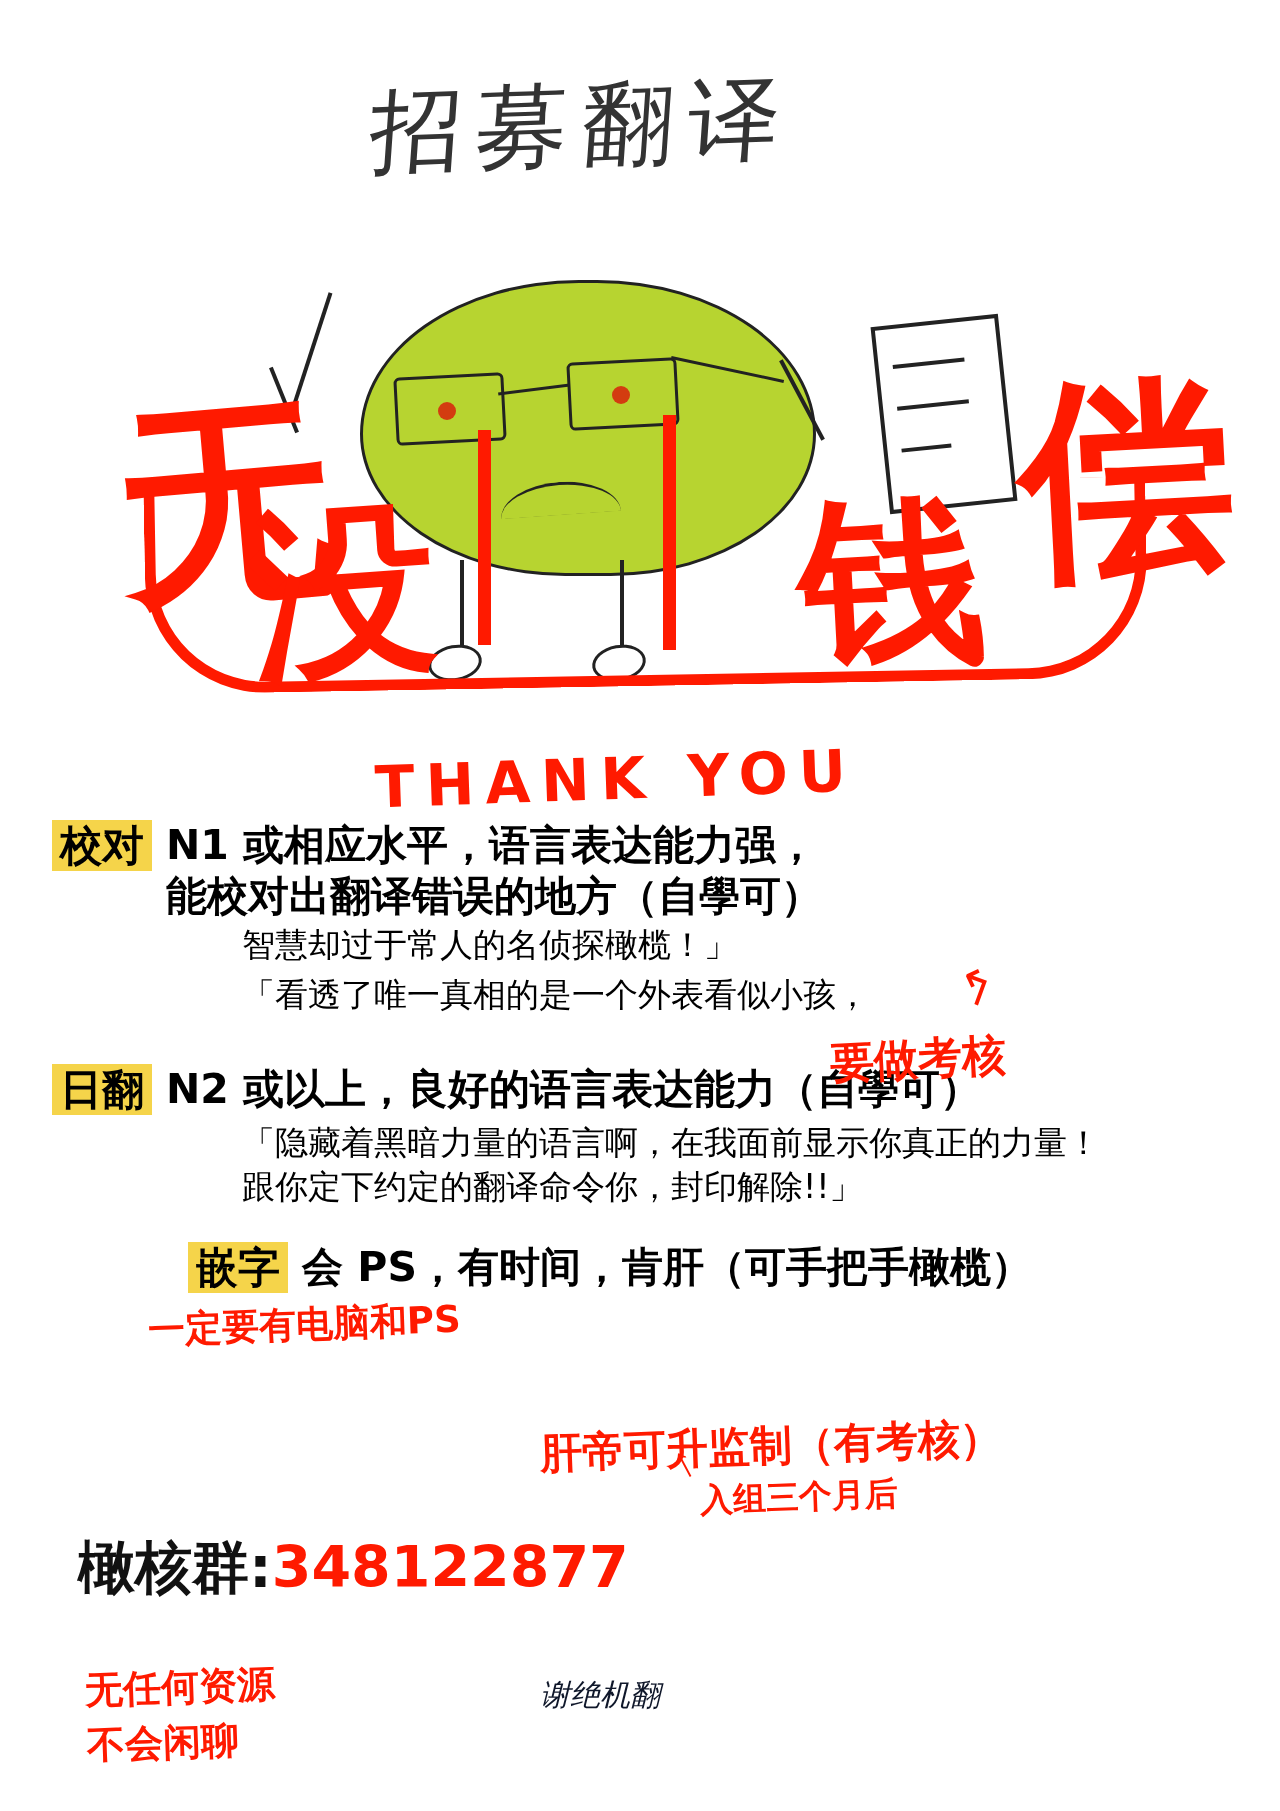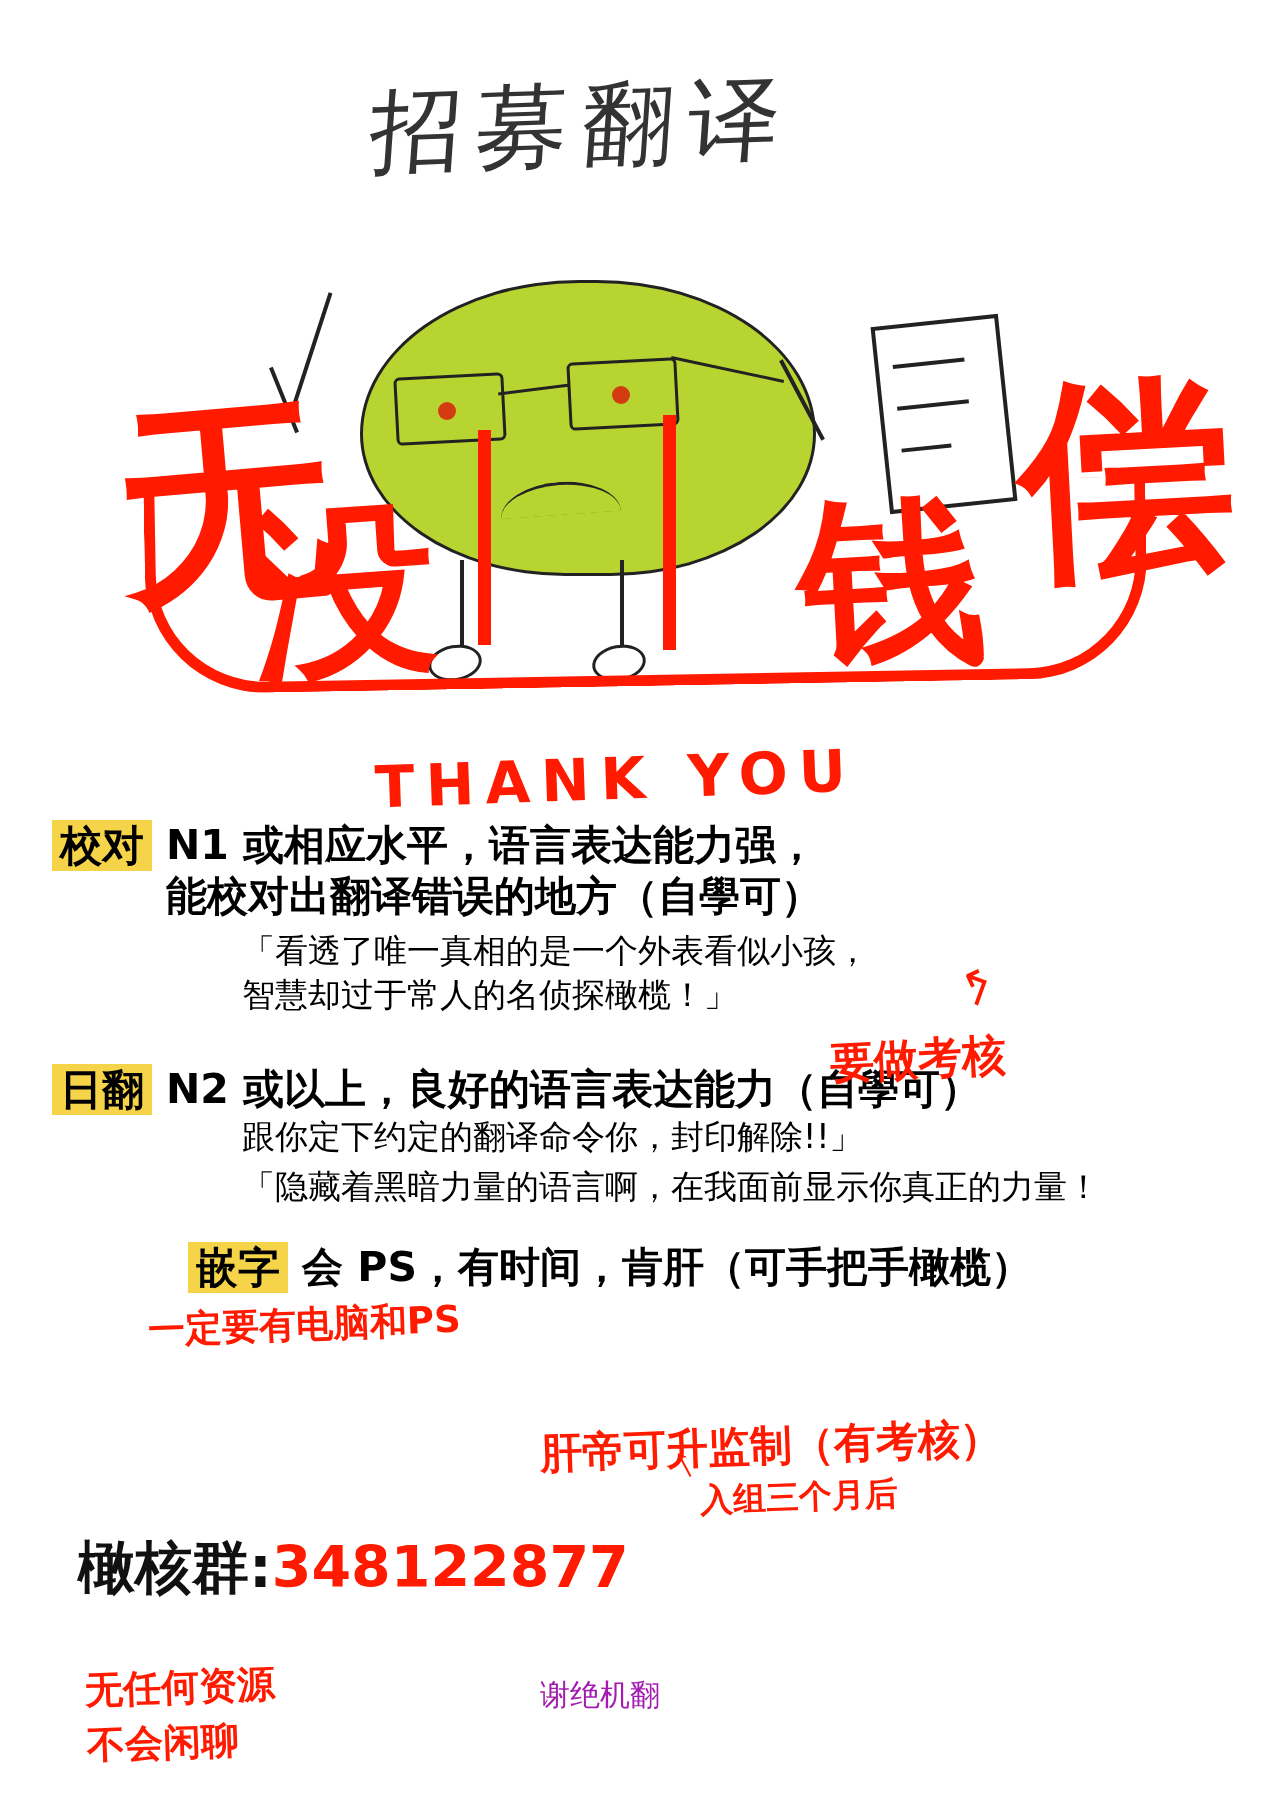--- a/index.html
+++ b/index.html
@@ -283,22 +283,23 @@
     line-height: 1.45;
     transform: rotate(-2deg);
   }
   .foot-gray {
     position: absolute;
     left: 318px;
     top: 1672px;
     font-family: "DejaVu Sans", sans-serif;
     font-weight: 400;
     font-size: 30px;
-    color: #a21caf;
+    color: #0f172a;
     line-height: 1.5;
+    font-style: italic;
   }
   .foot-gray .l1 { padding-left: 222px; }
 </style>
 </head>
 <body>
 
 <div class="page">
 
   <div class="top-title">招募翻译</div>
 
@@ -335,28 +336,28 @@
   <div class="big-red br-qian">钱</div>
   <div class="big-red br-chang">偿</div>
 
   <div class="thank-you">THANK YOU</div>
 
   <div class="rows">
 
     <div class="row row-1 row-pad">
       <span class="tag">校对</span><span class="headline" style="white-space:pre-line;">N1 或相应水平，语言表达能力强，
 能校对出翻译错误的地方（自學可）</span>
+      <div class="quote" style="padding-top:0;">智慧却过于常人的名侦探橄榄！」</div>
       <div class="quote">「看透了唯一真相的是一个外表看似小孩，</div>
-      <div class="quote" style="padding-top:0;">智慧却过于常人的名侦探橄榄！」</div>
     </div>
 
     <div class="row row-pad" style="margin-top:46px;">
       <span class="tag">日翻</span><span class="headline">N2 或以上，良好的语言表达能力（自學可）</span>
+      <div class="quote">「隐藏着黑暗力量的语言啊，在我面前显示你真正的力量！</div>
       <div class="quote" style="padding-top:0;">跟你定下约定的翻译命令你，封印解除!!」</div>
-      <div class="quote">「隐藏着黑暗力量的语言啊，在我面前显示你真正的力量！</div>
     </div>
 
     <div class="row row-pad" style="margin-top:32px;text-align:center;">
       <span class="tag">嵌字</span><span class="headline">会 PS，有时间，肯肝（可手把手橄榄）</span>
     </div>
 
   </div>
 
   <div class="arrow-1">↰</div>
   <div class="ann ann-1">要做考核</div>

